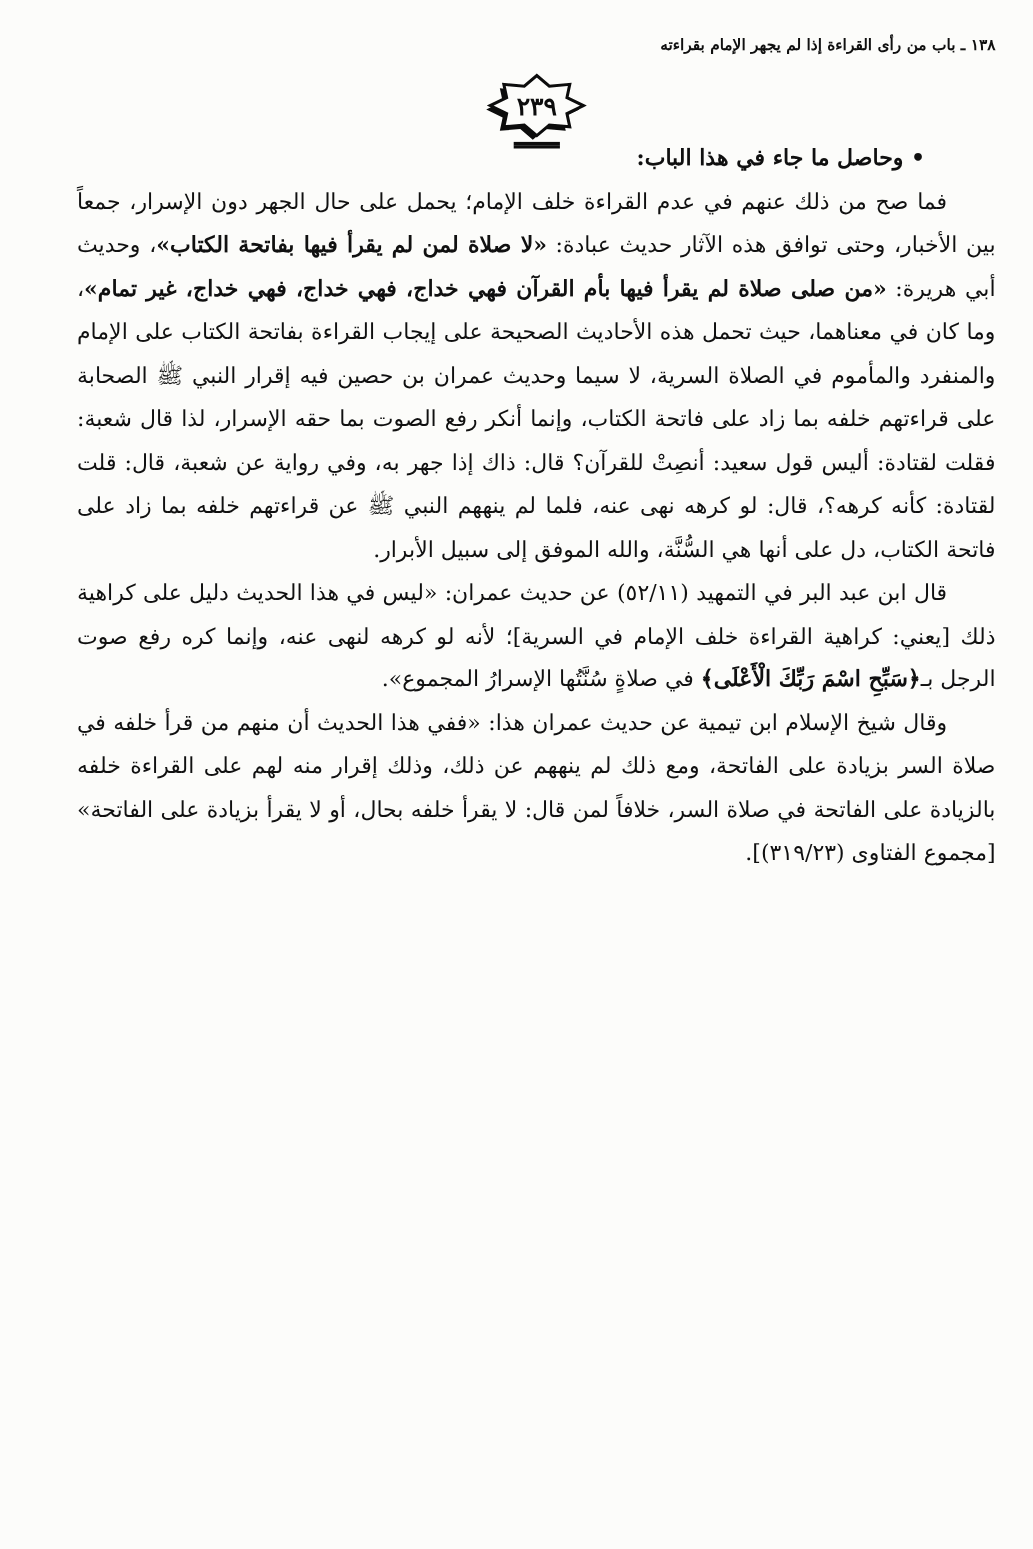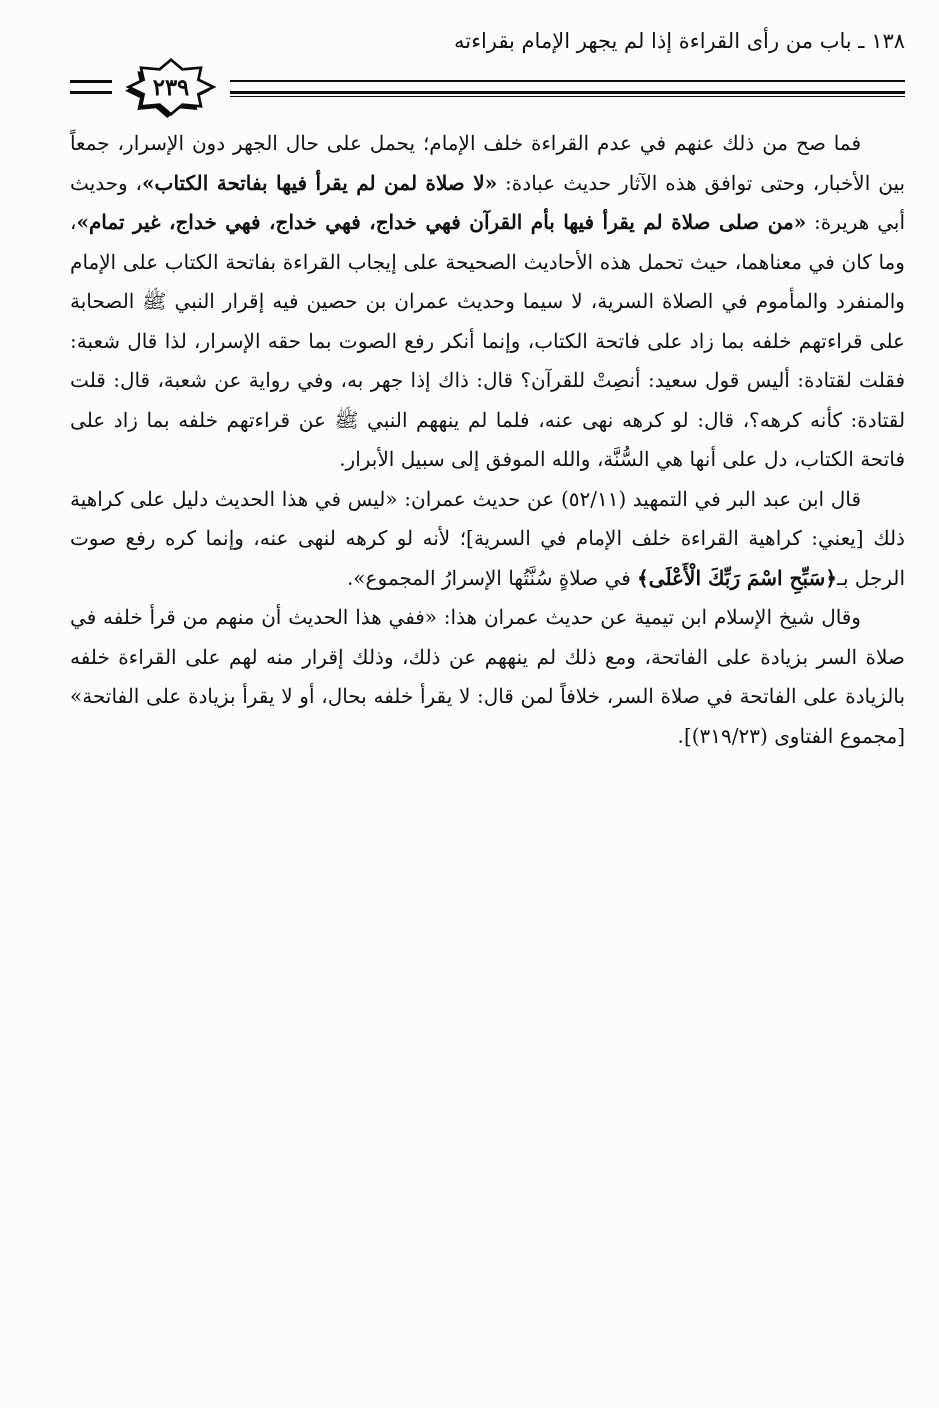--- a/index.html
+++ b/index.html
@@ -9,31 +9,32 @@
     font-family:"DejaVu Serif","Liberation Serif",serif;
   }
   .page{
     direction:rtl;
     box-sizing:border-box;
     width:939px;height:1408px;
     padding:26px 34px 0 70px;
   }
   
   .chapter-title{
-    font-weight:normal;
-    font-size:21px;
+    font-weight:bold;
+    font-size:14px;
     line-height:30px;
     text-align:right;
     white-space:nowrap;
   }
   .rule-row{
     display:flex;
     align-items:center;
     height:58px;
     margin-top:2px;
+    flex-direction:column;
   }
   .rule-long{
     flex:1;
     height:9px;
     border-top:2px solid #0c0c0c;
     border-bottom:3px solid #0c0c0c;
     position:relative;
   }
   .rule-long::after{
     content:"";
@@ -82,18 +83,19 @@
       </g>
       <g>
         <polygon fill="#fcfcfa" stroke="#0c0c0c" stroke-width="3" stroke-linejoin="miter" points="46.5,0 30.1,8 32.9,21.2 12.5,19.4 0,30 -12.5,19.4 -32.9,21.2 -30.1,8 -46.5,0 -30.1,-8 -32.9,-21.2 -12.5,-19.4 0,-30 12.5,-19.4 32.9,-21.2 30.1,-8"></polygon>
       </g>
       <text class="badge-num" x="0" y="9" text-anchor="middle" fill="#0c0c0c">٢٣٩</text>
     </svg>
     <div class="rule-short"></div>
   </div>
 
   <div class="body-text" id="body-content">
+      <p class="bullet"><span>• وحاصل ما جاء في هذا الباب:</span></p>
       <p class=""><span>فما صح من ذلك عنهم في عدم القراءة خلف الإمام؛ يحمل على حال الجهر دون الإسرار، جمعاً بين الأخبار، وحتى توافق هذه الآثار حديث عبادة: </span><span class="b">«لا صلاة لمن لم يقرأ فيها بفاتحة الكتاب»</span><span>، وحديث أبي هريرة: </span><span class="b">«من صلى صلاة لم يقرأ فيها بأم القرآن فهي خداج، فهي خداج، فهي خداج، غير تمام»</span><span>، وما كان في معناهما، حيث تحمل هذه الأحاديث الصحيحة على إيجاب القراءة بفاتحة الكتاب على الإمام والمنفرد والمأموم في الصلاة السرية، لا سيما وحديث عمران بن حصين فيه إقرار النبي ﷺ الصحابة على قراءتهم خلفه بما زاد على فاتحة الكتاب، وإنما أنكر رفع الصوت بما حقه الإسرار، لذا قال شعبة: فقلت لقتادة: أليس قول سعيد: أنصِتْ للقرآن؟ قال: ذاك إذا جهر به، وفي رواية عن شعبة، قال: قلت لقتادة: كأنه كرهه؟، قال: لو كرهه نهى عنه، فلما لم ينههم النبي ﷺ عن قراءتهم خلفه بما زاد على فاتحة الكتاب، دل على أنها هي السُّنَّة، والله الموفق إلى سبيل الأبرار.</span></p>
       <p class=""><span>قال ابن عبد البر في التمهيد (٥٢/١١) عن حديث عمران: «ليس في هذا الحديث دليل على كراهية ذلك [يعني: كراهية القراءة خلف الإمام في السرية]؛ لأنه لو كرهه لنهى عنه، وإنما كره رفع صوت الرجل بـ</span><span class="verse">﴿سَبِّحِ اسْمَ رَبِّكَ الْأَعْلَى﴾</span><span> في صلاةٍ سُنَّتُها الإسرارُ المجموع».</span></p>
       <p class=""><span>وقال شيخ الإسلام ابن تيمية عن حديث عمران هذا: «ففي هذا الحديث أن منهم من قرأ خلفه في صلاة السر بزيادة على الفاتحة، ومع ذلك لم ينههم عن ذلك، وذلك إقرار منه لهم على القراءة خلفه بالزيادة على الفاتحة في صلاة السر، خلافاً لمن قال: لا يقرأ خلفه بحال، أو لا يقرأ بزيادة على الفاتحة» [مجموع الفتاوى (٣١٩/٢٣)].</span></p>
     </div>
 
 </div>
 
 </body></html>

